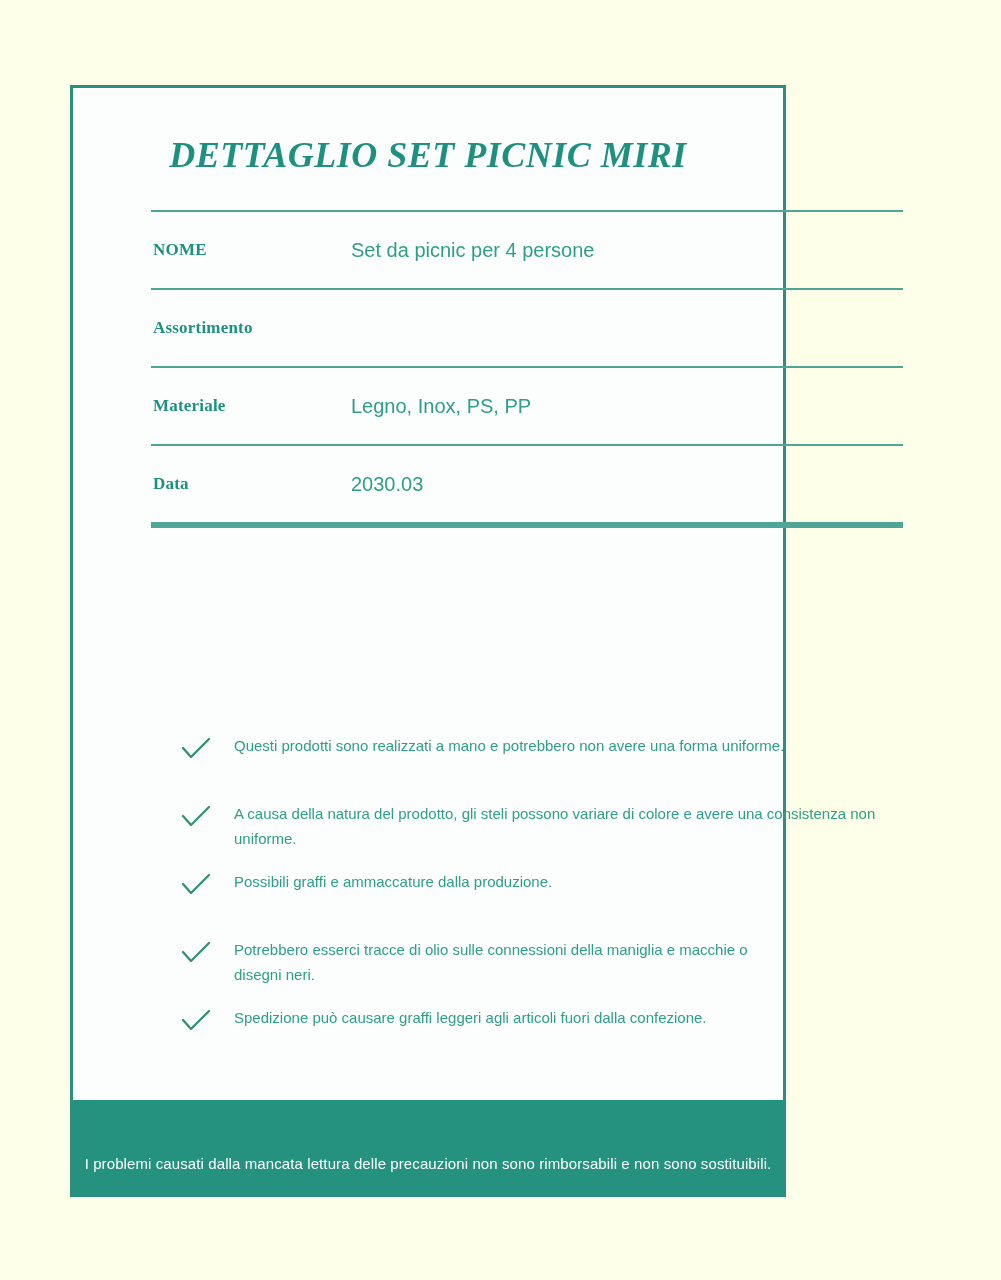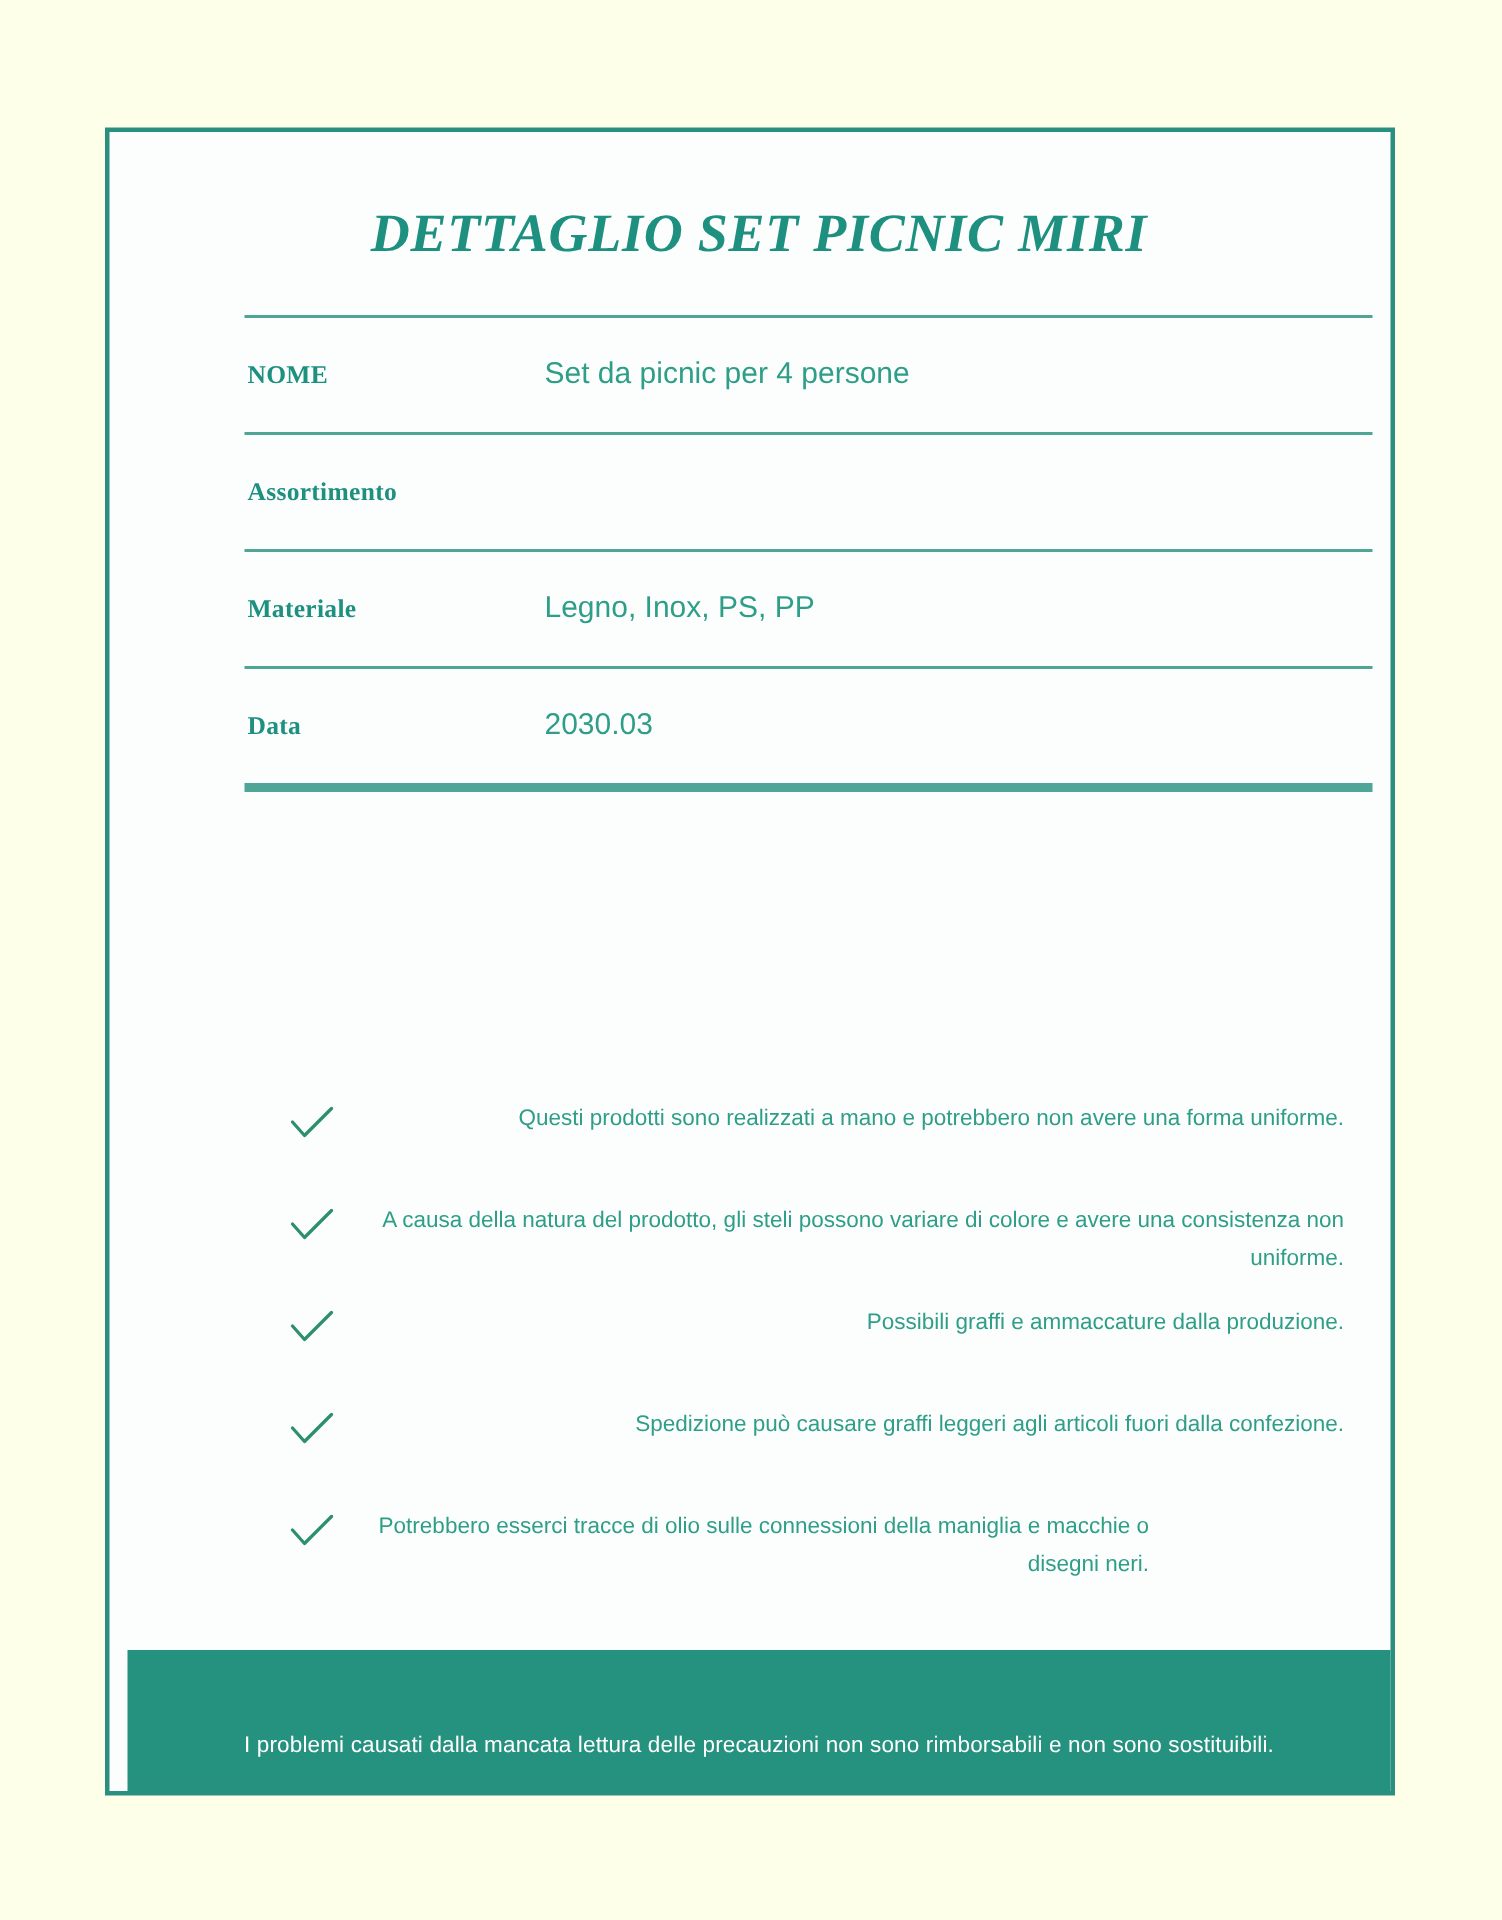--- a/index.html
+++ b/index.html
@@ -11,24 +11,23 @@
   }
   .page {
     position:relative;
     width:1001px; height:1280px;
     background:#FDFFE8;
     overflow:hidden;
   }
   .card {
     position:absolute;
     left:70px; top:85px;
-    width:860px; height:1112px;
+    width:716px; height:1112px;
     background:#FCFEFD;
     border:3px solid #2A8F7E;
-    padding-left:12px;
   }
   .card-inner {
     position:relative;
     width:100%; height:100%;
   }
 
   
   .doc-title {
     position:absolute;
     left:0; right:0; top:46px;
@@ -84,21 +83,20 @@
   
   .notes {
     position:absolute;
     left:51px; top:636px;
     width:760px;
   }
   .note-item {
     position:relative;
     min-height:68px;
     padding-left:110px;
-    text-align:right;
   }
   .note-check {
     position:absolute;
     left:57px;
     top:12px;
     width:30px; height:26px;
   }
   .note-text {
     font-family:"Liberation Sans", sans-serif;
     font-size:15px;
@@ -198,36 +196,36 @@
 
         <div class="note-item">
           <span class="note-check">
             <svg width="30" height="26" viewBox="0 0 30 26">
                 <path d="M2 12 L10 21 L28 3" fill="none" stroke="#2E8F6E" stroke-width="2.2" stroke-linecap="round" stroke-linejoin="round"></path>
               </svg>
           </span>
           <div class="note-text">Possibili graffi e ammaccature dalla produzione.</div>
         </div>
 
+        <div class="note-item two-line">
+          <span class="note-check">
+            <svg width="30" height="26" viewBox="0 0 30 26">
+                <path d="M2 12 L10 21 L28 3" fill="none" stroke="#2E8F6E" stroke-width="2.2" stroke-linecap="round" stroke-linejoin="round"></path>
+              </svg>
+          </span>
+          <div class="note-text">Potrebbero esserci tracce di olio sulle connessioni della maniglia e macchie o disegni neri.</div>
+        </div>
+
         <div class="note-item">
           <span class="note-check">
             <svg width="30" height="26" viewBox="0 0 30 26">
                 <path d="M2 12 L10 21 L28 3" fill="none" stroke="#2E8F6E" stroke-width="2.2" stroke-linecap="round" stroke-linejoin="round"></path>
               </svg>
           </span>
           <div class="note-text">Spedizione può causare graffi leggeri agli articoli fuori dalla confezione.</div>
-        </div>
-
-        <div class="note-item two-line">
-          <span class="note-check">
-            <svg width="30" height="26" viewBox="0 0 30 26">
-                <path d="M2 12 L10 21 L28 3" fill="none" stroke="#2E8F6E" stroke-width="2.2" stroke-linecap="round" stroke-linejoin="round"></path>
-              </svg>
-          </span>
-          <div class="note-text">Potrebbero esserci tracce di olio sulle connessioni della maniglia e macchie o disegni neri.</div>
         </div>
 
       </div>
 
       <div class="footer-banner">
         <div class="footer-text">I problemi causati dalla mancata lettura delle precauzioni non sono rimborsabili e non sono sostituibili.</div>
       </div>
 
     </div>
   </div>

